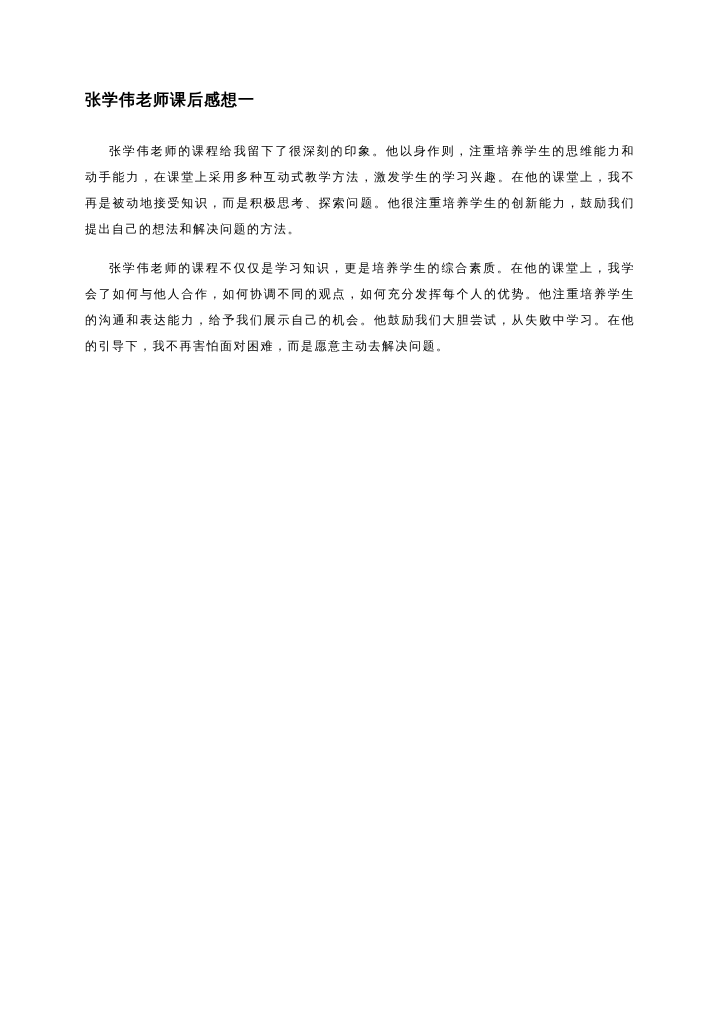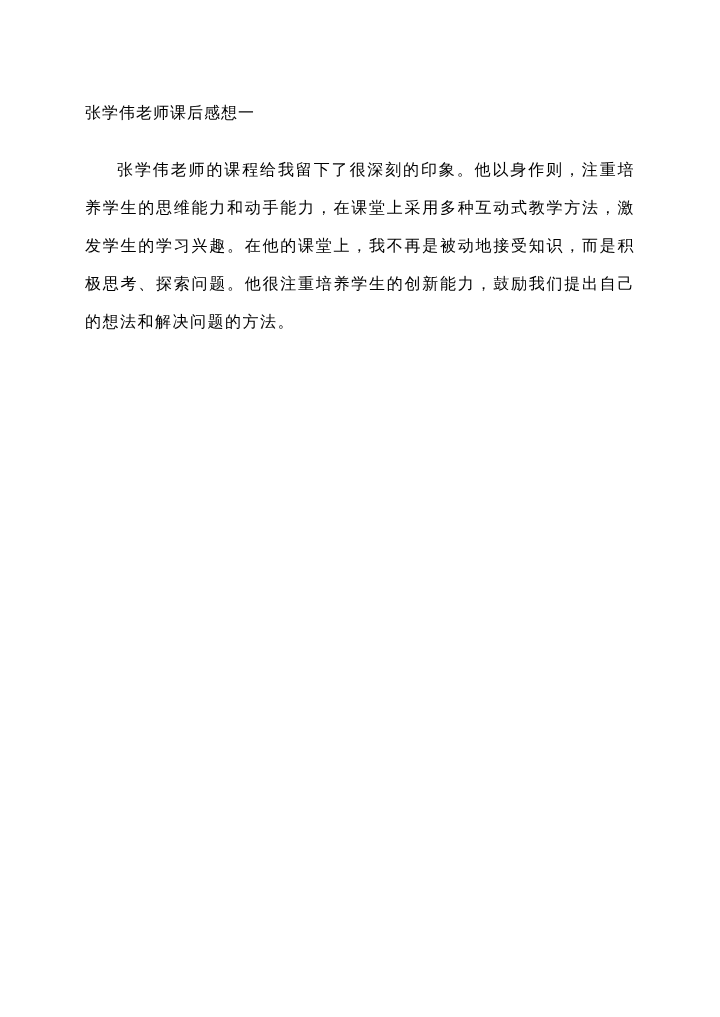--- a/index.html
+++ b/index.html
@@ -15,36 +15,37 @@
     background: #ffffff;
     box-sizing: border-box;
     padding: 86px 85px 0 85px;
     font-family: "Liberation Serif", "DejaVu Serif", serif;
     color: #000000;
     overflow: hidden;
   }
   .doc-title {
     font-size: 16px;
     line-height: 24px;
-    font-weight: normal;
-    margin: 15px 0 26px 0;
+    font-weight: bold;
+    margin: 2px 0 26px 0;
     letter-spacing: 1px;
   }
   .doc-paragraph {
-    font-size: 16px;
-    line-height: 38px;
+    font-size: 12px;
+    line-height: 26px;
     margin: 0 0 13px 0;
     text-indent: 2em;
     text-align: justify;
     text-justify: inter-character;
     letter-spacing: 1.5px;
   }
 </style>
 </head>
 <body>
 
 <div class="page">
   <h1 class="doc-title">张学伟老师课后感想一</h1>
 
   <p class="doc-paragraph">张学伟老师的课程给我留下了很深刻的印象。他以身作则，注重培养学生的思维能力和动手能力，在课堂上采用多种互动式教学方法，激发学生的学习兴趣。在他的课堂上，我不再是被动地接受知识，而是积极思考、探索问题。他很注重培养学生的创新能力，鼓励我们提出自己的想法和解决问题的方法。</p>
 
 
+  <p class="doc-paragraph">张学伟老师的课程不仅仅是学习知识，更是培养学生的综合素质。在他的课堂上，我学会了如何与他人合作，如何协调不同的观点，如何充分发挥每个人的优势。他注重培养学生的沟通和表达能力，给予我们展示自己的机会。他鼓励我们大胆尝试，从失败中学习。在他的引导下，我不再害怕面对困难，而是愿意主动去解决问题。</p>
 </div>
 
 </body></html>

